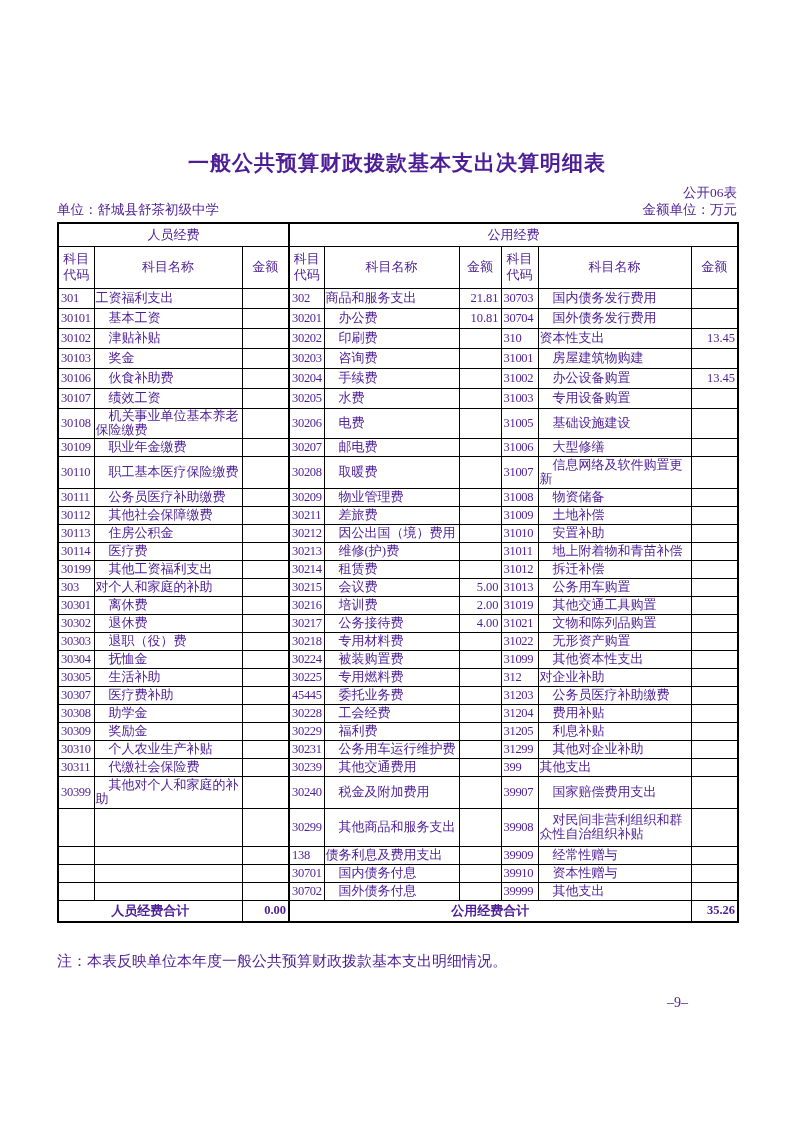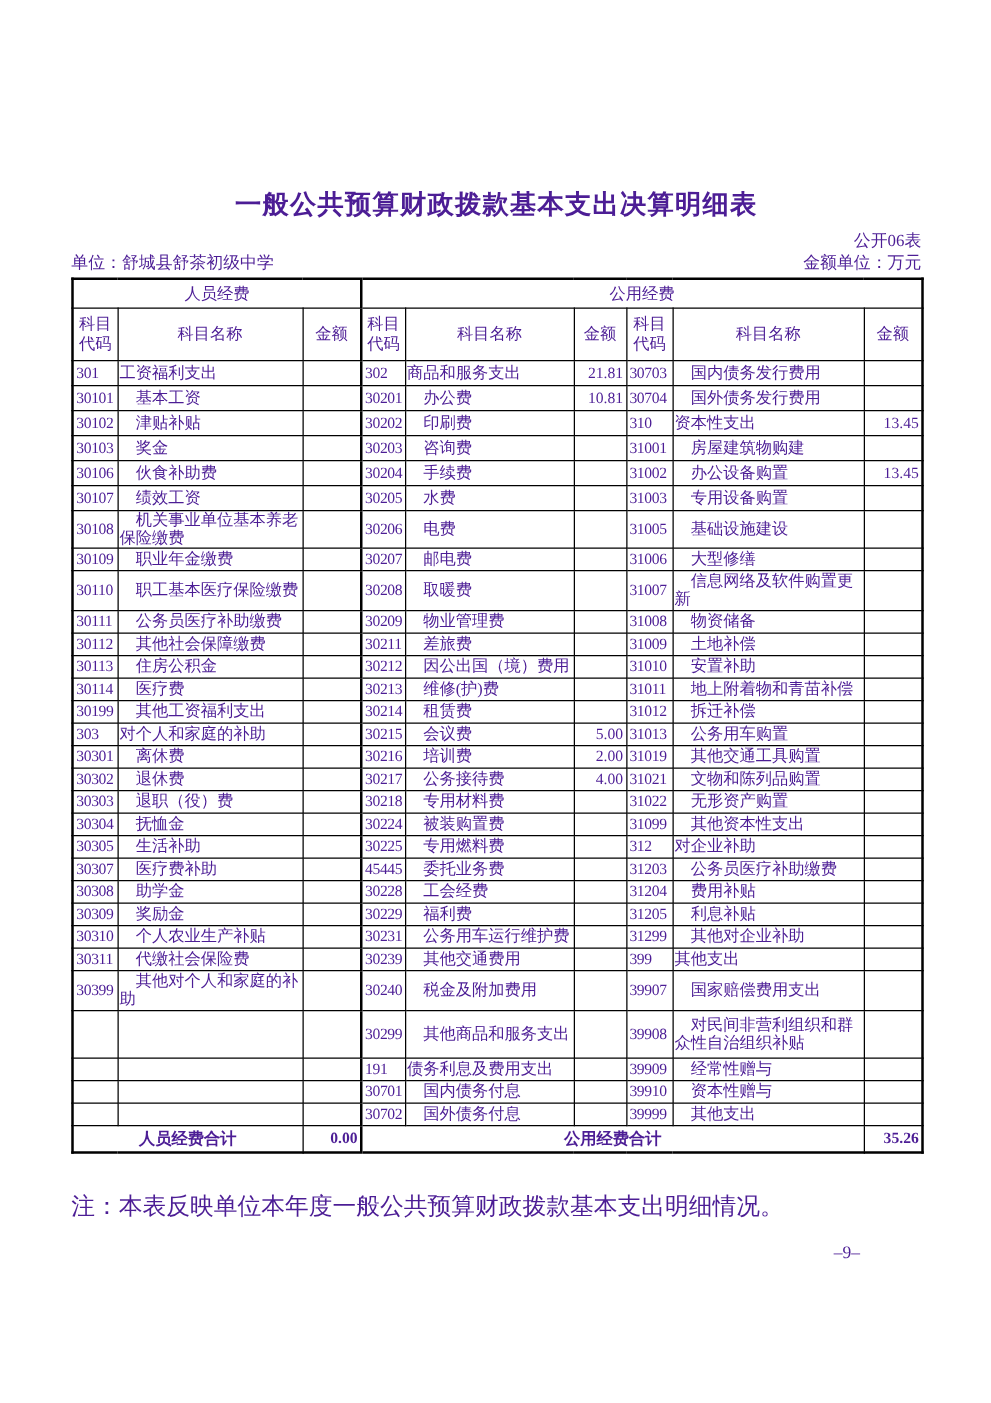--- a/index.html
+++ b/index.html
@@ -33,21 +33,21 @@
   tr.group-row { height:23px;margin-top:24px; }
   tr.colhdr-row { height:42px; }
   td.code { text-align:left; padding-left:2px; font-size:12.5px; letter-spacing:-0.3px; }
   td.name { text-align:left; padding:0 1px; line-height:1.12; word-break:break-all; }
   td.name.sub { text-indent:13px; }
   td.amt  { text-align:right; padding-right:2px; font-size:12.5px; }
   .sep { border-left:2px solid #000 !important; }
   tfoot tr { height:22px;margin-left:21px; }
   tfoot td { border-top:2px solid #000; font-weight:bold; }
   tfoot td.lbl { text-align:center; }
-  .note { position:absolute; top:952px; left:57px; font-size:19px; }
+  .note { position:absolute; top:952px; left:57px; font-size:15px; }
   .pageno {
     position:absolute; top:995px; left:640px; width:75px;
     text-align:center; font-size:14px;
   }
 </style>
 </head>
 <body>
 
 <div class="page">
 
@@ -384,21 +384,21 @@
           <td class="name sub">其他商品和服务支出</td>
           <td class="amt"></td>
           <td class="code">39908</td>
           <td class="name sub">对民间非营利组织和群众性自治组织补贴</td>
           <td class="amt"></td>
         </tr>
         <tr style="height: 18px;">
           <td class="code"></td>
           <td class="name sub"></td>
           <td class="amt"></td>
-          <td class="code sep">191</td>
+          <td class="code sep">138</td>
           <td class="name">债务利息及费用支出</td>
           <td class="amt"></td>
           <td class="code">39909</td>
           <td class="name sub">经常性赠与</td>
           <td class="amt"></td>
         </tr>
         <tr style="height: 18px;">
           <td class="code"></td>
           <td class="name sub"></td>
           <td class="amt"></td>

